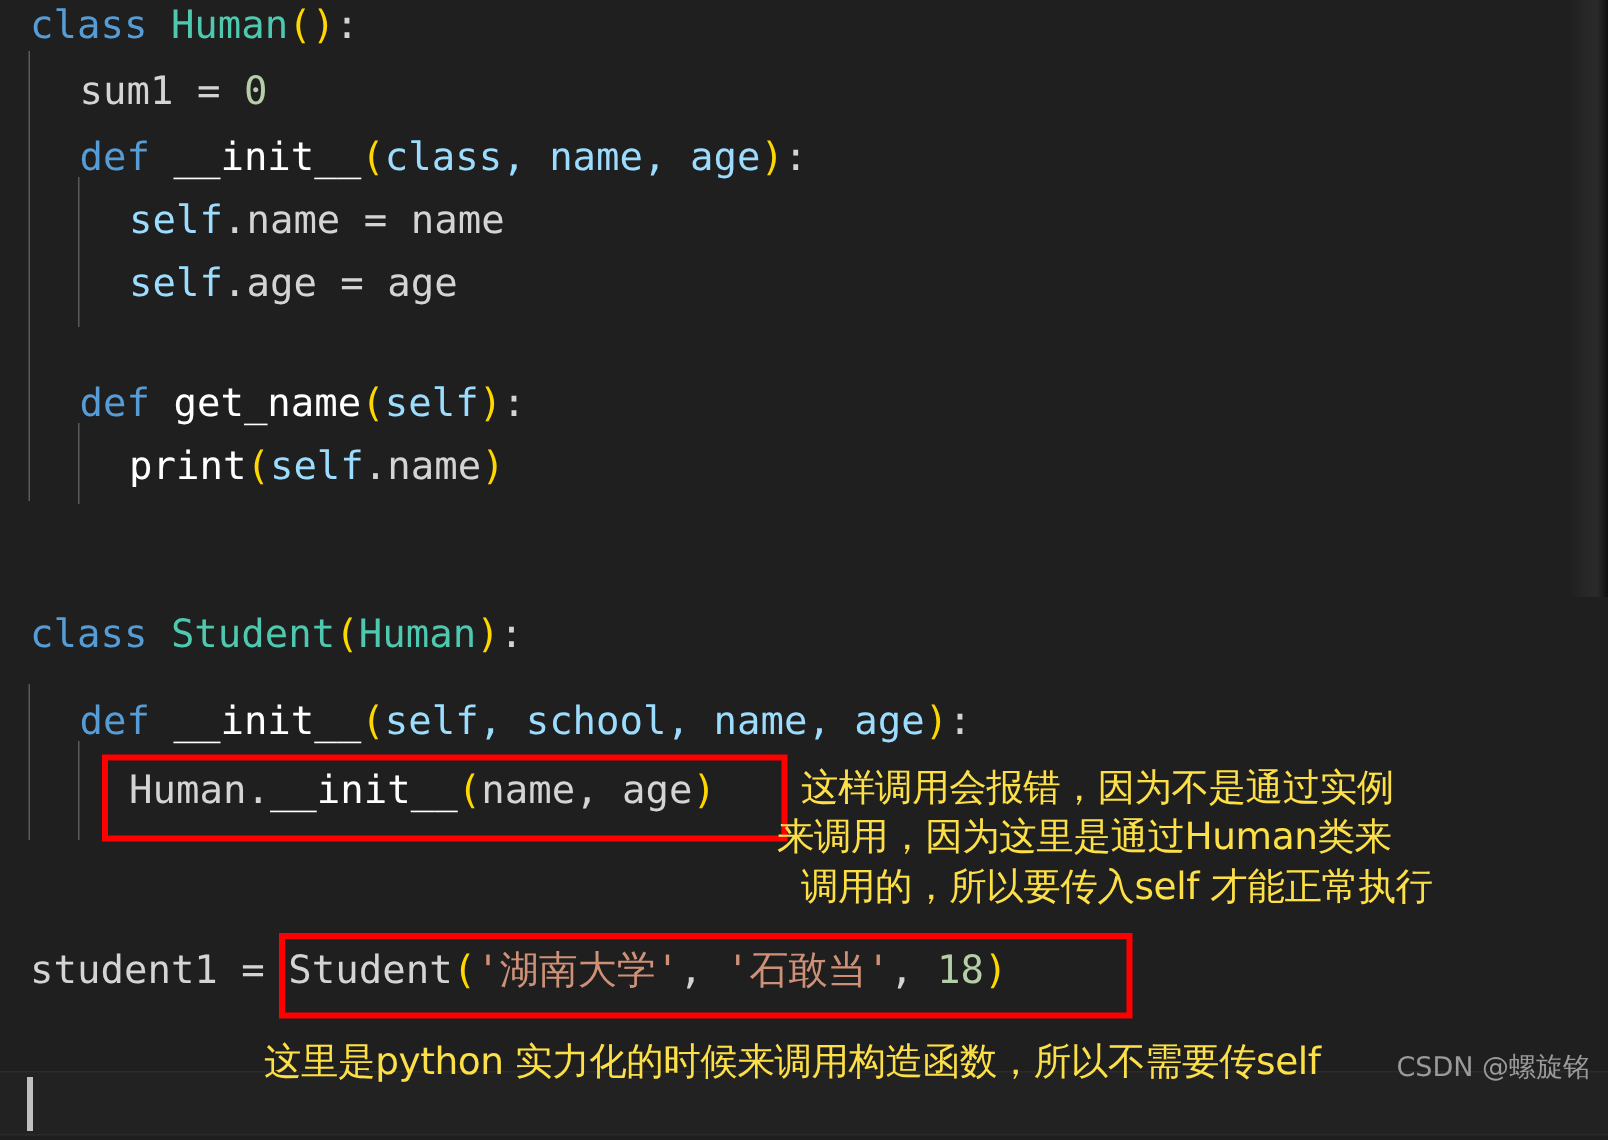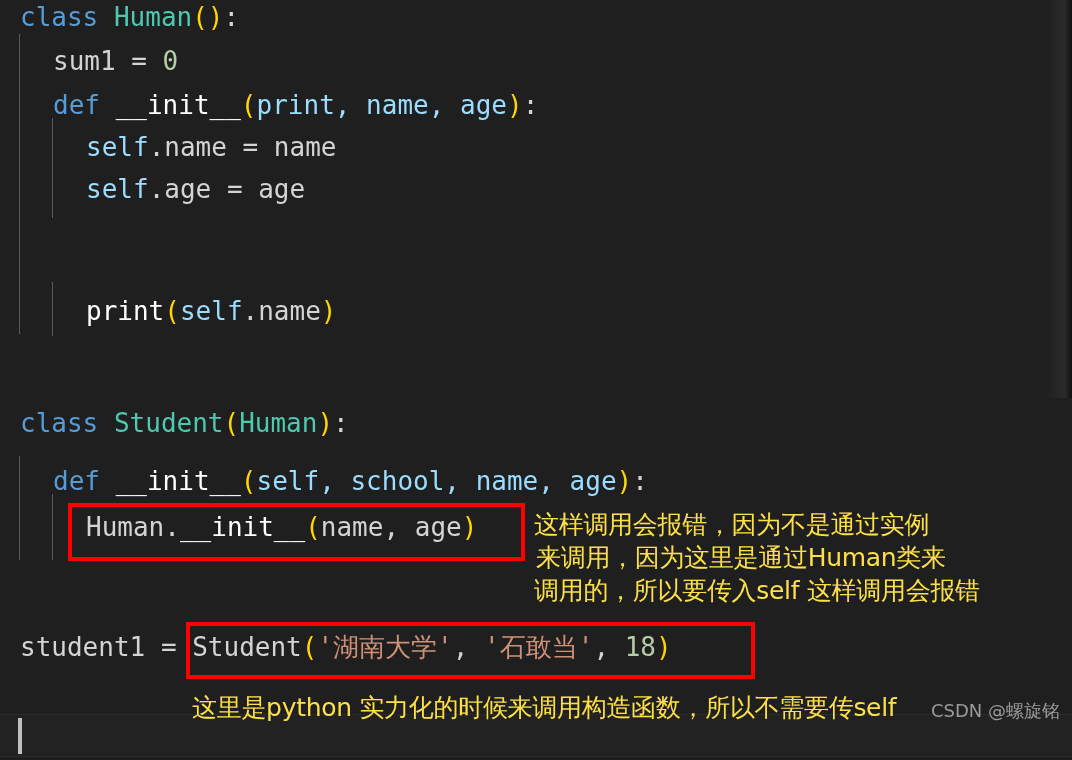--- a/index.html
+++ b/index.html
@@ -93,21 +93,20 @@
   }
   .annot-right {
     font-size: 25px;
     line-height: 33px;
     letter-spacing: -0.3px;
   }
   .annot-bottom {
     font-size: 25px;
     line-height: 30px;
     letter-spacing: -0.3px;
-    margin-left: 16px;
   }
 
   
   .right-shadow {
     position: absolute;
     top: 0;
     right: 0;
     width: 26px;
     height: 398px;
     background: linear-gradient(to right,
@@ -142,42 +141,43 @@
       <div class="indent-guide" style="left: 19px; top: 34px; height: 300px;"></div>
       <div class="indent-guide" style="left: 52px; top: 118px; height: 100px;"></div>
       <div class="indent-guide" style="left: 52px; top: 282px; height: 54px;"></div>
       <div class="indent-guide" style="left: 19px; top: 456px; height: 104px;"></div>
       <div class="indent-guide" style="left: 52px; top: 494px; height: 66px;"></div>
     </div>
 
   <div class="code-surface" id="code-surface">
       <div class="code-line" style="top: 0px; left: 20px;"><span class="tok-kw">class </span><span class="tok-cls">Human</span><span class="tok-punct">()</span><span class="tok-plain">:</span></div>
       <div class="code-line" style="top: 44px; left: 53px;"><span class="tok-plain">sum1 </span><span class="tok-plain">= </span><span class="tok-num">0</span></div>
-      <div class="code-line" style="top: 88px; left: 53px;"><span class="tok-kw">def </span><span class="tok-fn">__init__</span><span class="tok-punct">(</span><span class="tok-param">print, name, age</span><span class="tok-punct">)</span><span class="tok-plain">:</span></div>
+      <div class="code-line" style="top: 88px; left: 53px;"><span class="tok-kw">def </span><span class="tok-fn">__init__</span><span class="tok-punct">(</span><span class="tok-param">class, name, age</span><span class="tok-punct">)</span><span class="tok-plain">:</span></div>
       <div class="code-line" style="top: 130px; left: 86px;"><span class="tok-var">self</span><span class="tok-plain">.name </span><span class="tok-plain">= name</span></div>
       <div class="code-line" style="top: 172px; left: 86px;"><span class="tok-var">self</span><span class="tok-plain">.age </span><span class="tok-plain">= age</span></div>
       <div class="code-line" style="top: 214px; left: 53px;"></div>
+      <div class="code-line" style="top: 252px; left: 53px;"><span class="tok-kw">def </span><span class="tok-fn">get_name</span><span class="tok-punct">(</span><span class="tok-param">self</span><span class="tok-punct">)</span><span class="tok-plain">:</span></div>
       <div class="code-line" style="top: 294px; left: 86px;"><span class="tok-fn">print</span><span class="tok-punct">(</span><span class="tok-var">self</span><span class="tok-plain">.name</span><span class="tok-punct">)</span></div>
       <div class="code-line" style="top: 336px; left: 20px;"></div>
       <div class="code-line" style="top: 378px; left: 20px;"></div>
       <div class="code-line" style="top: 406px; left: 20px;"><span class="tok-kw">class </span><span class="tok-cls">Student</span><span class="tok-punct">(</span><span class="tok-cls">Human</span><span class="tok-punct">)</span><span class="tok-plain">:</span></div>
       <div class="code-line" style="top: 464px; left: 53px;"><span class="tok-kw">def </span><span class="tok-fn">__init__</span><span class="tok-punct">(</span><span class="tok-param">self, school, name, age</span><span class="tok-punct">)</span><span class="tok-plain">:</span></div>
       <div class="code-line" style="top: 510px; left: 86px;"><span class="tok-plain">Human.</span><span class="tok-fn">__init__</span><span class="tok-punct">(</span><span class="tok-plain">name, age</span><span class="tok-punct">)</span></div>
       <div class="code-line" style="top: 556px; left: 20px;"></div>
       <div class="code-line" style="top: 598px; left: 20px;"></div>
       <div class="code-line" style="top: 630px; left: 20px;"><span class="tok-plain">student1 </span><span class="tok-plain">= </span><span class="tok-plain">Student</span><span class="tok-punct">(</span><span class="tok-str">'湖南大学'</span><span class="tok-plain">, </span><span class="tok-str">'石敢当'</span><span class="tok-plain">, </span><span class="tok-num">18</span><span class="tok-punct">)</span></div>
     </div>
 
   <div class="red-box" style="left:68px; top:503px; width:457px; height:58px;"></div>
 
   <div class="red-box" style="left:186px; top:622px; width:569px; height:57px;"></div>
 
   <div class="annot annot-right" style="left:534px; top:508px;">这样调用会报错，因为不是通过实例</div>
-  <div class="annot annot-right" style="left:536px; top:541px;">来调用，因为这里是通过Human类来</div>
-  <div class="annot annot-right" style="left:534px; top:574px;">调用的，所以要传入self 这样调用会报错</div>
+  <div class="annot annot-right" style="left:518px; top:541px;">来调用，因为这里是通过Human类来</div>
+  <div class="annot annot-right" style="left:534px; top:574px;">调用的，所以要传入self 才能正常执行</div>
 
   <div class="annot annot-bottom" style="left:176px; top:693px;">这里是python 实力化的时候来调用构造函数，所以不需要传self</div>
 
   <div class="right-shadow"></div>
 
   <div class="watermark">CSDN @螺旋铭</div>
 
 </div>
 
 </body></html>

